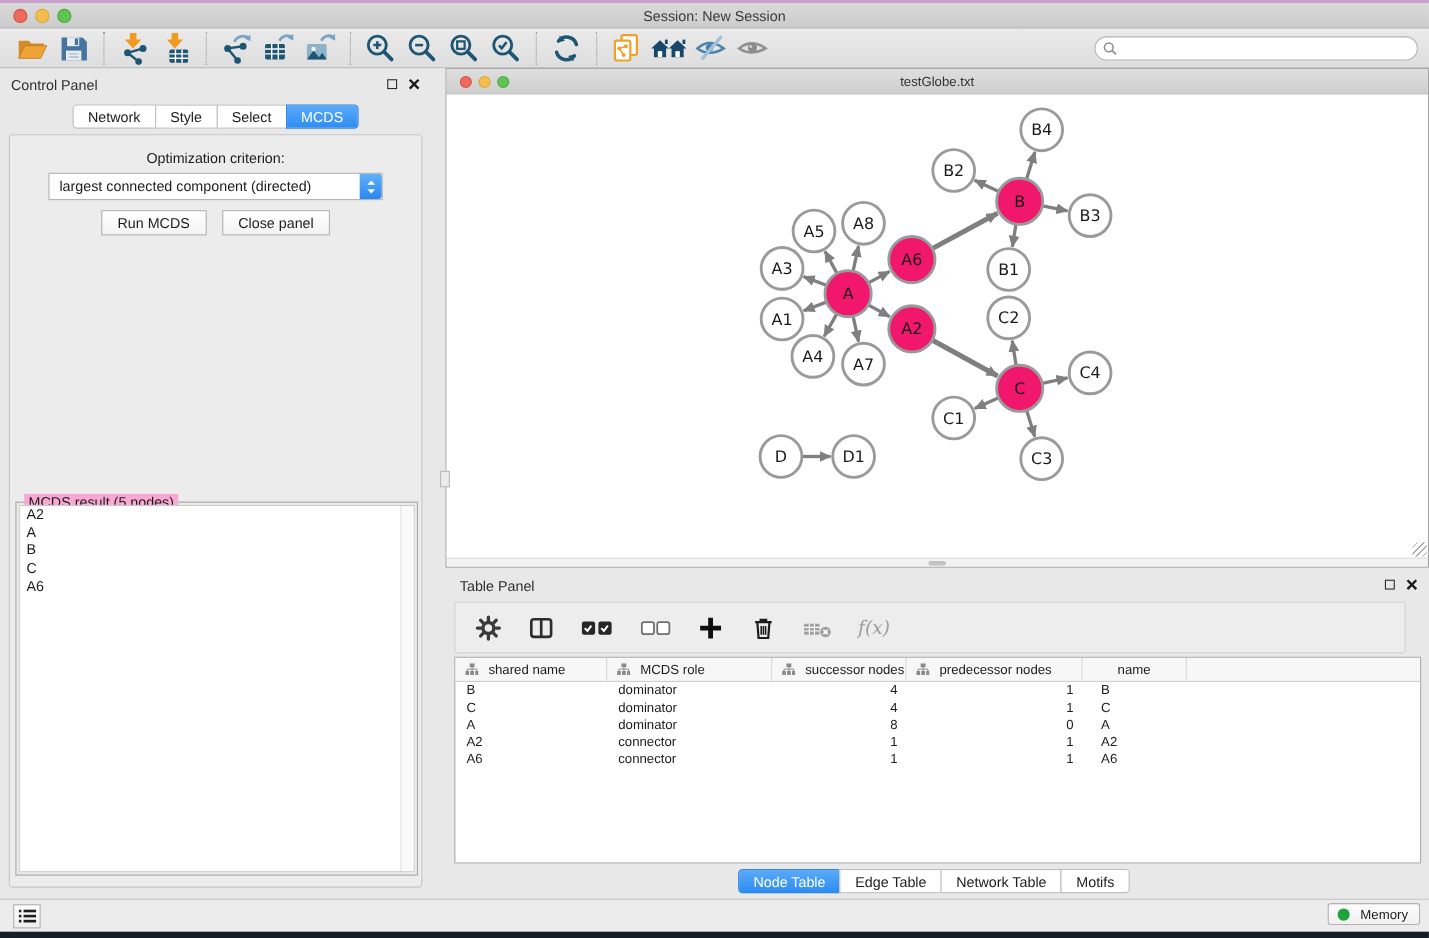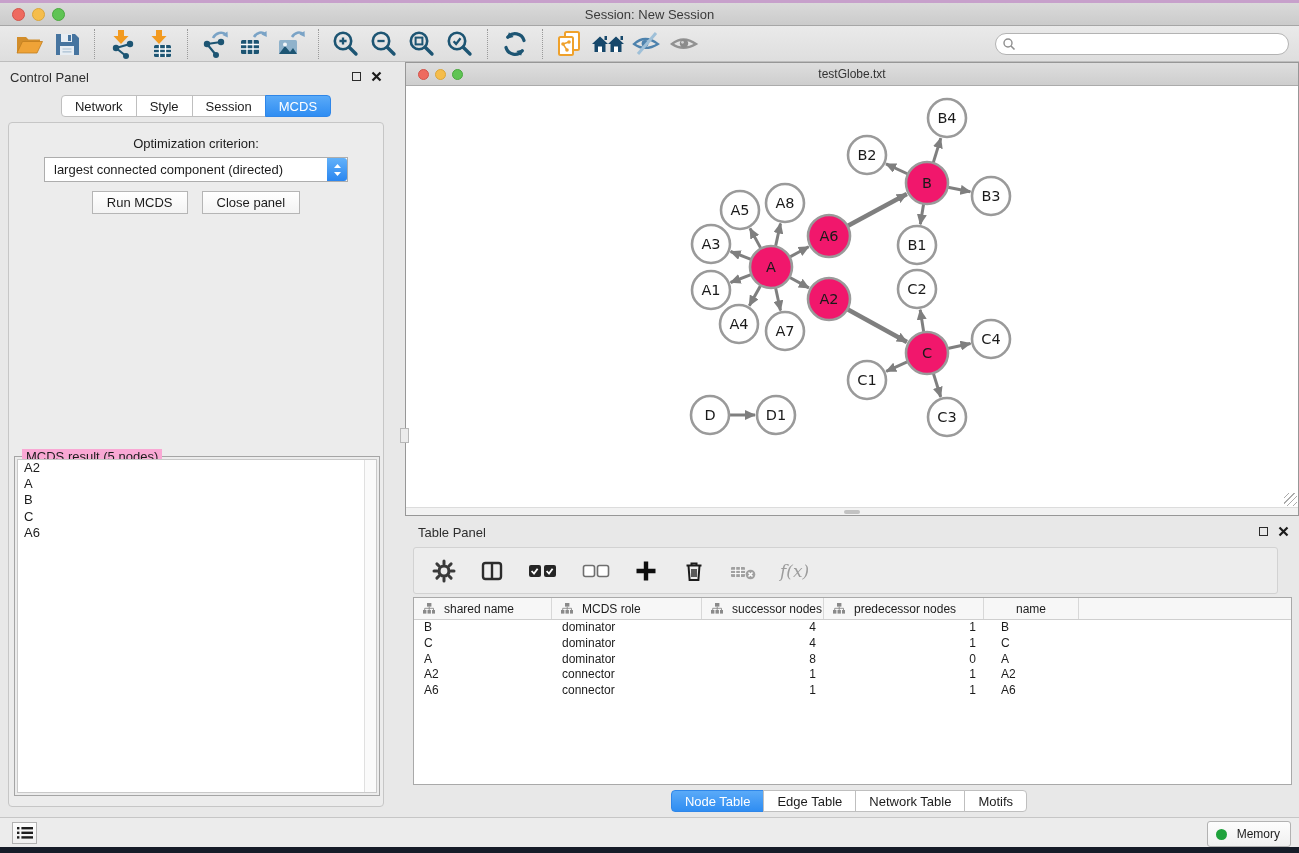--- a/index.html
+++ b/index.html
@@ -98,21 +98,21 @@
   .td.num { text-align:right; padding-left:0; padding-right:8px; }
   .td.namecol { padding-left:17px; }
   .tp-tabs { position:absolute; left:0; right:0; top:270px; display:flex; justify-content:center; }
 
   
   .statusbar { position:absolute; left:0; top:817px; width:1299px; height:30px;
                background:#ececec; border-top:1px solid #c6c6c6; }
   .status-left-btn { position:absolute; left:12px; top:4px; width:25px; height:22px;
                      background:linear-gradient(#fdfdfd,#efefef); border:1px solid #b2b2b2;
                      display:flex; align-items:center; justify-content:center; }
-  .memory-btn { position:absolute; right:8px; top:3px; height:26px; padding:0 10px 0 8px;
+  .memory-btn { position:absolute; right:8px; top:3px; height:20px; padding:0 10px 0 8px;
                 background:linear-gradient(#fdfdfd,#f0f0f0); border:1px solid #b2b2b2; border-radius:3px;
                 display:flex; align-items:center; gap:10px; font-size:12px; }
   .memdot { width:11px; height:11px; border-radius:50%; background:#1fa23c; }
   .desktop-bottom { position:absolute; left:0; top:847px; width:1299px; height:6px; background:#161c28; }
 
   svg { display:block; }
 </style>
 </head>
 <body>
 
@@ -282,21 +282,21 @@
   <div class="panel-head">Control Panel</div>
   <div class="panel-ctrls">
     <span class="float-ic"></span>
     <svg width="11" height="11" viewBox="0 0 11 11">
       <path d="M1.5 1.5 L9.5 9.5 M9.5 1.5 L1.5 9.5" stroke="#1b1b1b" stroke-width="2.2"></path>
     </svg>
   </div>
   <div class="cp-tabs seg">
     <div class="segbtn">Network</div>
     <div class="segbtn">Style</div>
-    <div class="segbtn">Session</div>
+    <div class="segbtn">Select</div>
     <div class="segbtn sel">MCDS</div>
   </div>
   <div class="cp-content">
     <div class="opt-label">Optimization criterion:</div>
     <div class="dropdown">
       <div class="val">largest connected component (directed)</div>
       <div class="dd-cap">
         <svg width="9" height="14" viewBox="0 0 9 14">
           <path d="M4.5 1 L8 5 H1 z" fill="#fff"></path>
             <path d="M4.5 13 L1 9 h7 z" fill="#fff"></path>

